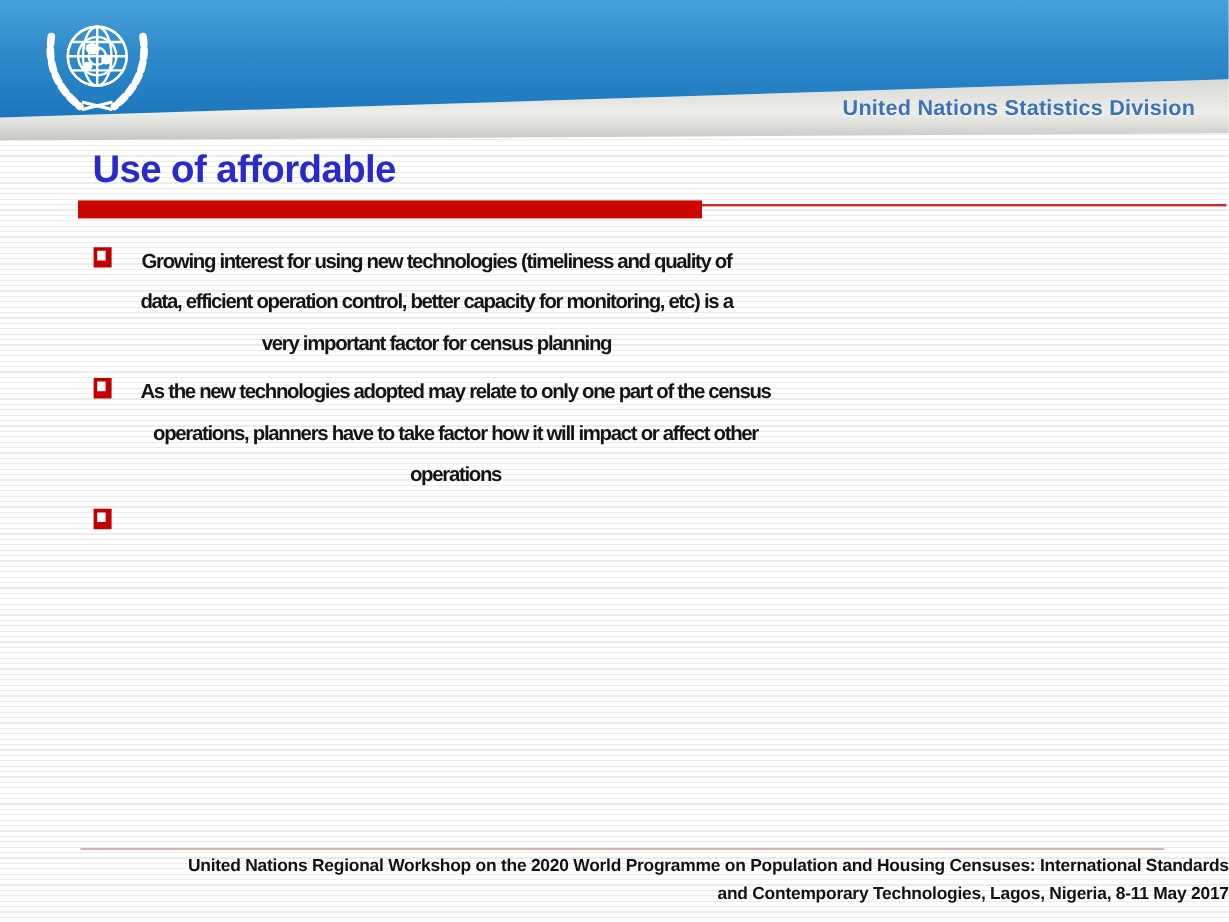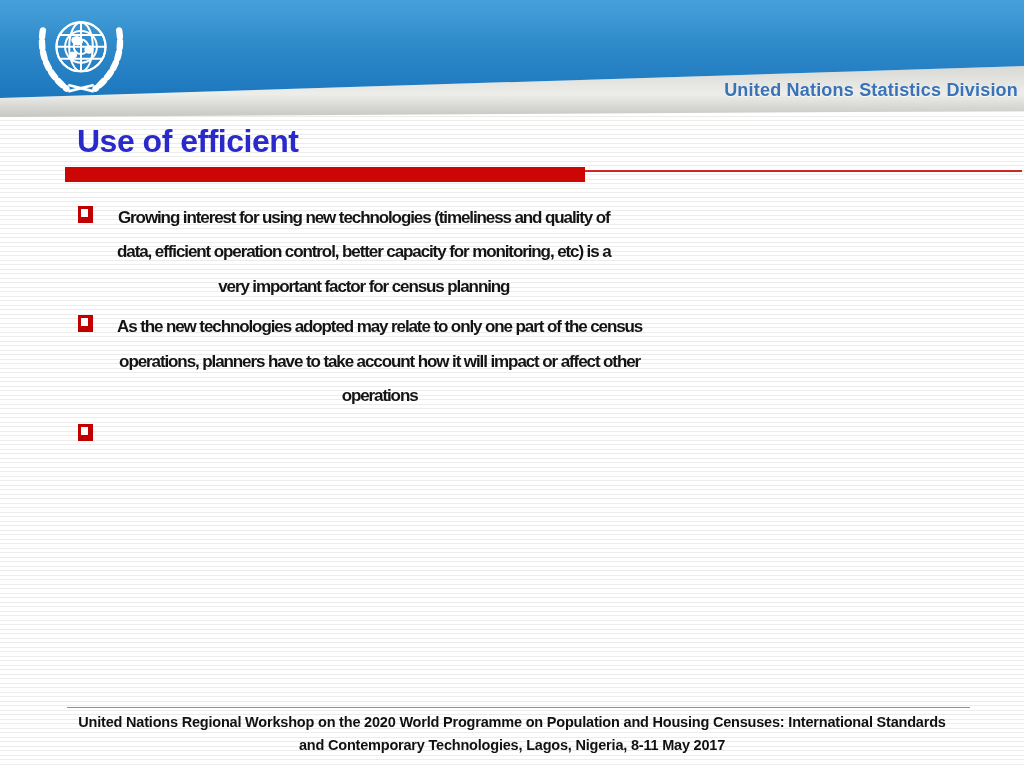--- a/index.html
+++ b/index.html
@@ -15,21 +15,21 @@
       #ececea 3.5px, #ececea 4.5px
     );
   }
   .slide { position: absolute; inset: 0; width: 1024px; height: 768px; }
 
   
   .header-svg { position: absolute; top: 0; left: 0; width: 1024px; height: 122px; display: block; }
   .emblem-svg { position: absolute; top: 5px; left: 24px; width: 114px; height: 100px; display: block; }
   .brand-text {
     position: absolute;
-    top: 80px; right: 6px;
+    top: 80px; right: 28px;
     font-size: 18px; font-weight: bold;
     color: #3a72b8;
     letter-spacing: 0.2px;
     text-shadow: 0 1px 0 rgba(255,255,255,0.7);
   }
 
   
   .slide-title {
     position: absolute;
     top: 123px; left: 77px;
@@ -86,21 +86,21 @@
   .footer-divider {
     position: absolute;
     top: 707px; left: 67px;
     width: 903px; height: 1px;
     background: #c87878;
   }
   .footer-text {
     position: absolute;
     top: 711px; left: 0;
     width: 1024px;
-    text-align: center;
+    text-align: right;
     font-size: 14.5px;
     font-weight: bold;
     letter-spacing: -0.2px;
     line-height: 22.5px;
     color: #111111;
     white-space: pre;
   }
 </style>
 </head>
 <body>
@@ -146,35 +146,35 @@
       <path d="M102 28 q6 38 -26 64"></path>
     </g>
     <g stroke="#ffffff" stroke-width="3" fill="none">
       <path d="M46 95 L74 88"></path>
       <path d="M74 95 L46 88"></path>
     </g>
   </svg>
 
   <span class="brand-text">United Nations Statistics Division</span>
 
-  <h1 class="slide-title">Use of efficient</h1>
+  <h1 class="slide-title">Use of affordable</h1>
   <div class="accent-bar"></div>
   <div class="accent-hairline"></div>
 
   <ul class="bullet-list">
     <li class="bullet-item">
       <span class="bullet-square"></span>
       <span class="bullet-text">Growing interest for using new technologies (timeliness and quality of
 data, efficient operation control, better capacity for monitoring, etc) is a
 very important factor for census planning</span>
     </li>
     <li class="bullet-item">
       <span class="bullet-square"></span>
       <span class="bullet-text">As the new technologies adopted may relate to only one part of the census
-operations, planners have to take account how it will impact or affect other
+operations, planners have to take factor how it will impact or affect other
 operations</span>
     </li>
     <li class="bullet-item">
       <span class="bullet-square"></span>
     </li>
   </ul>
 
   <div class="footer-divider"></div>
   <div class="footer-text">United Nations Regional Workshop on the 2020 World Programme on Population and Housing Censuses: International Standards
 and Contemporary Technologies, Lagos, Nigeria, 8-11 May 2017</div>

